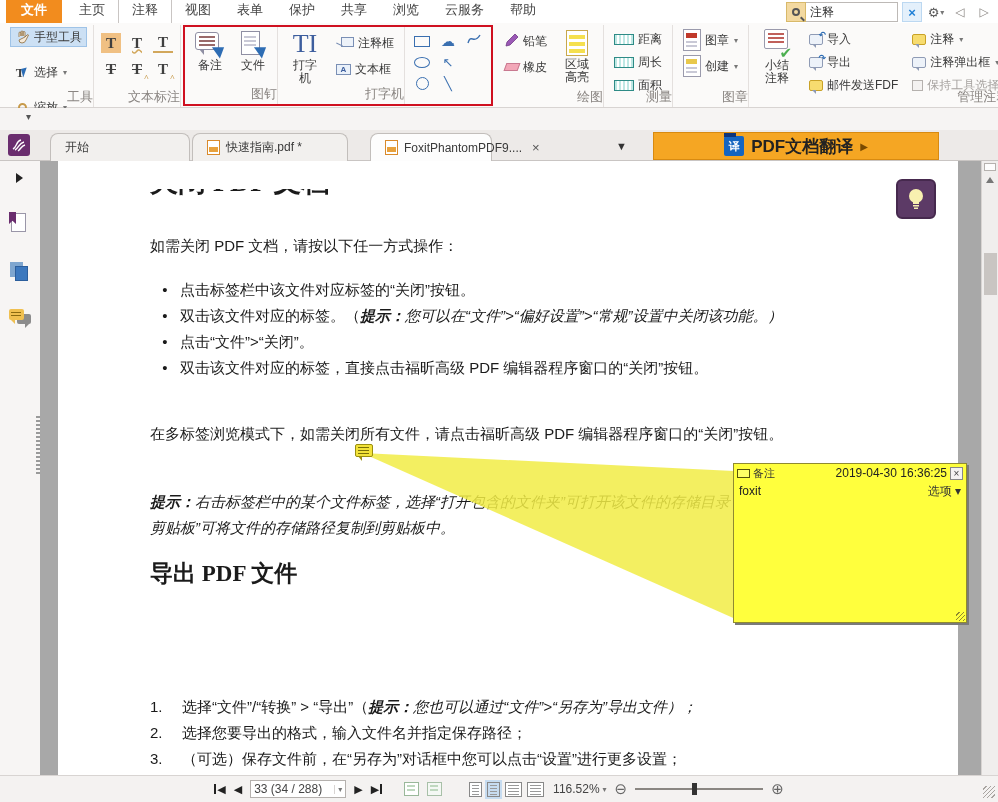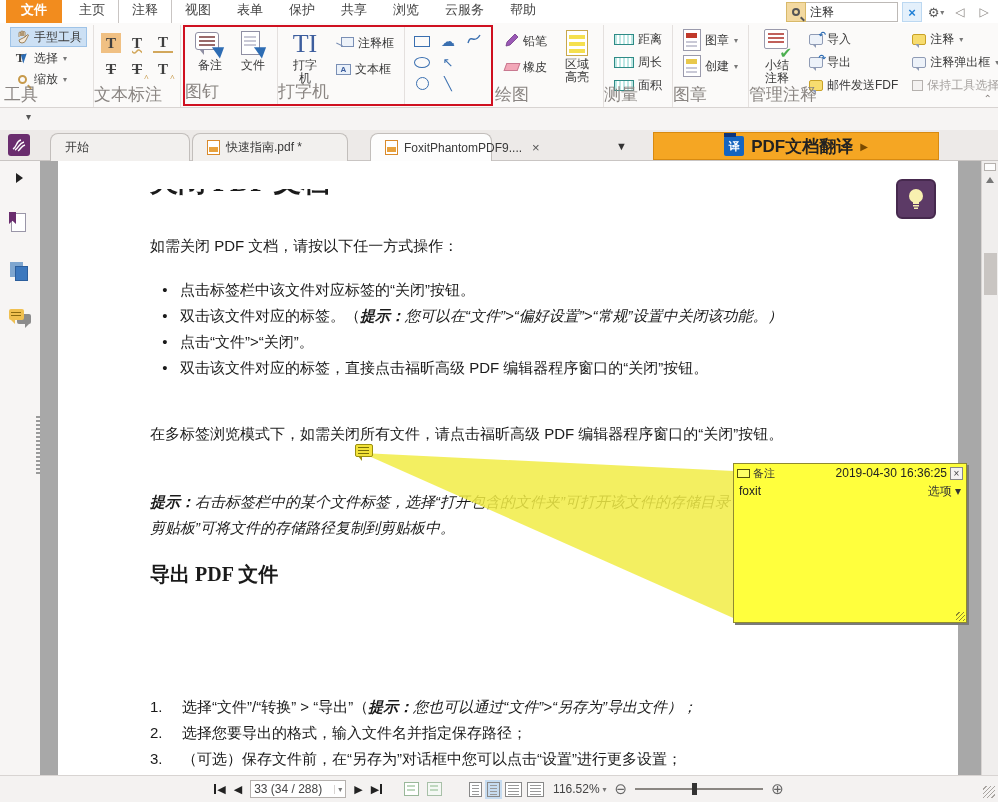--- a/index.html
+++ b/index.html
@@ -17,22 +17,22 @@
   .mag { width:8px; height:8px; border:2px solid #555; border-radius:50%; position:relative; }
   .mag::after { content:""; position:absolute; width:5px; height:2px; background:#555; transform:rotate(45deg); left:6px; top:8px; }
   .search-input { width:92px; height:20px; border:1px solid #BDB9B6; border-left:none; background:#fff; font-size:12px; padding:0 4px; color:#333; display:flex; align-items:center; }
   .sq-btn { min-width:20px; height:20px; display:flex; align-items:center; justify-content:center; font-size:13px; color:#555; }
   .sq-btn.close-x { color:#1E7FD6; background:#E4F0FB; border:1px solid #BCD8F1; font-weight:bold; }
   .arrow-outline { color:#8C8884; font-size:12px; }
 
   
   #ribbon { position:absolute; top:23px; left:0; right:0; height:85px; background:#FBFAF9; border-bottom:1px solid #D8D4D2; display:flex; align-items:stretch; padding:2px 2px 0 4px; }
   .rgroup { position:relative; padding:2px 6px 15px 6px; border-right:1px solid #E4E0DE; display:flex; gap:6px; }
-  .glabel { position:absolute; bottom:1px; left:0; right:0; text-align:left; font-size:17px; color:#8A8582; white-space:nowrap; }
-  .vcol { display:flex; flex-direction:column; justify-content:flex-start; gap:1px; }
+  .glabel { position:absolute; bottom:1px; left:0; right:0; text-align:right; font-size:13px; color:#8A8582; white-space:nowrap; }
+  .vcol { display:flex; flex-direction:column; justify-content:flex-start; gap:16px; }
   .smallbtn { display:flex; align-items:center; gap:4px; font-size:12px; color:#3A3A3A; padding:1px 4px; height:20px; white-space:nowrap; }
   .smallbtn.sel { background:#CCE0F4; border:1px solid #9FC3E7; }
   .dd { font-size:8px; color:#777; margin-left:1px; }
   .bigbtn { display:flex; flex-direction:column; align-items:center; justify-content:flex-start; font-size:12px; color:#3A3A3A; padding:2px 4px; gap:2px; text-align:center; line-height:13px; }
 
   
   .hand-ico, .select-ico, .zoomt-ico { width:16px; height:14px; display:inline-flex; align-items:center; justify-content:center; }
   .tletter { font-family:"Liberation Serif","DejaVu Serif",serif; font-weight:bold; font-size:13px; color:#444; }
   .cursor-tri { width:0; height:0; border-left:6px solid #2B6CB5; border-bottom:9px solid transparent; transform:rotate(-15deg); margin-left:-2px; }
   .zoom-circ { width:9px; height:9px; border:2px solid #C79A4B; border-radius:50%; position:relative; }
@@ -145,21 +145,21 @@
   .blk { position:absolute; left:92px; right:70px; font-size:15px; line-height:26px; color:#1A1A1A;margin-top:28px; }
   .clipped-h { top:0; height:13px; overflow:hidden; }
   .clipped-h .inner { font-size:28px; font-weight:bold; margin-top:-20px; font-family:"Liberation Serif","DejaVu Serif",serif; }
   .intro { top:44px; }
   .bullets { top:88px; }
   .bullets .li { display:flex; }
   .bullets .dot { width:30px; text-align:center; flex:0 0 30px; }
   .para { top:232px; }
   .tip { top:300px; font-style:italic; }
   .tip b, .bullets b, .ol b { font-style:italic; }
-  .h1 { top:372px; font-size:20px; font-weight:bold; font-family:"Liberation Serif","DejaVu Serif",serif; }
+  .h1 { top:372px; font-size:23px; font-weight:bold; font-family:"Liberation Serif","DejaVu Serif",serif; }
   .h2 { top:442px; font-size:17px; font-weight:bold; }
   .ol { top:505px; }
   .ol .li { display:flex; }
   .ol .num { width:32px; flex:0 0 32px; }
   em.seg { font-style:italic; }
 
   .note-anno { position:absolute; left:297px; top:283px; width:18px; height:13px; background:#F2E23A; border:1px solid #9A8F10; border-radius:2px; }
   .note-anno::before { content:""; position:absolute; left:2px; top:2px; width:11px; height:1px; background:#7A7008; box-shadow:0 3px 0 #7A7008, 0 6px 0 #7A7008; }
   .note-anno::after { content:""; position:absolute; left:2px; bottom:-5px; border-left:4px solid transparent; border-top:5px solid #9A8F10; }
   #wedge { position:absolute; left:0; top:0; width:100%; height:100%; pointer-events:none; }

